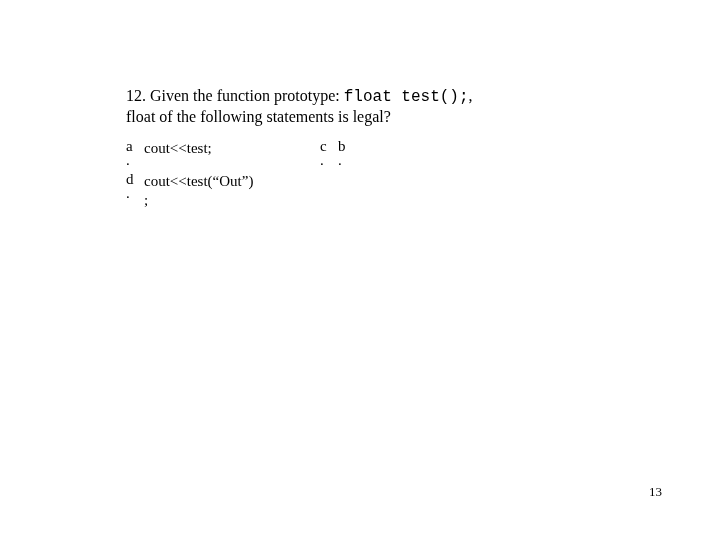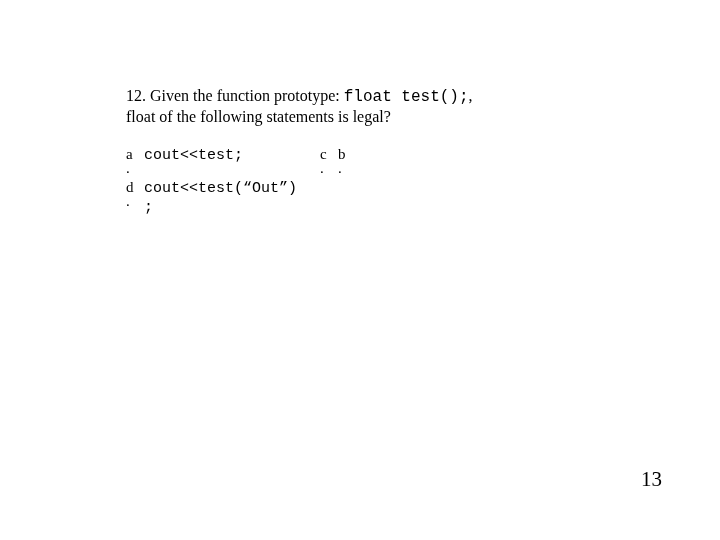--- a/index.html
+++ b/index.html
@@ -12,21 +12,21 @@
     color: #000;
     position: relative;
   }
   .page {
     padding: 86px 0 0 126px;
     width: 470px;
   }
   .prompt {
     font-size: 16px;
     line-height: 1.25;
-    margin-bottom: 20px;
+    margin-bottom: 12px;
   }
   .mono {
     font-family: "Courier New", Courier, monospace;
   }
   .options {
     display: grid;
     grid-template-columns: 12px 170px 12px 190px;
     column-gap: 6px;
     row-gap: 6px;
     font-size: 15px;
@@ -34,29 +34,29 @@
   }
   .lbl {
     font-family: "Times New Roman", Times, serif;
     line-height: 1.0;
   }
   .lbl .dot {
     display: block;
     line-height: 0.8;
   }
   .opt {
-    font-family: Liberation Mono, monospace;
+    font-family: Liberation Serif, serif;
     white-space: pre;
     line-height: 1.25;
   }
   .page-num {
     position: absolute;
     right: 58px;
-    bottom: 48px;
-    font-size: 21px;
+    bottom: 40px;
+    font-size: 13px;
   }
 </style>
 </head>
 <body>
 
 <div class="page">
 
   <div class="prompt">
     <span>12.</span>
     <span>Given the function prototype: </span><span class="mono">float test();</span><span>,</span><br>

